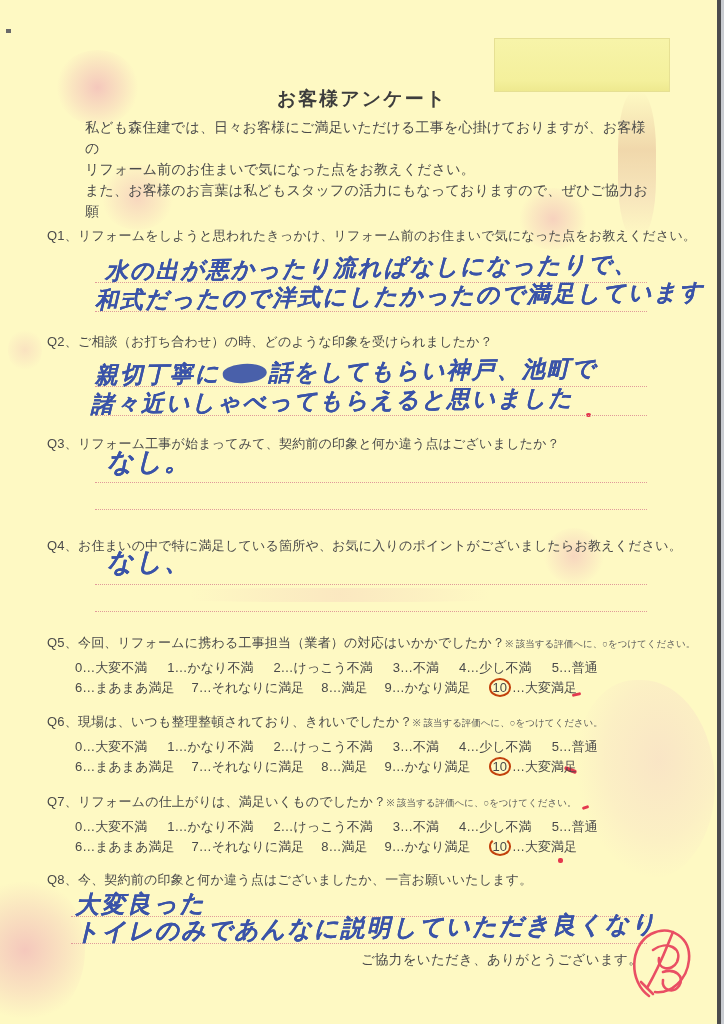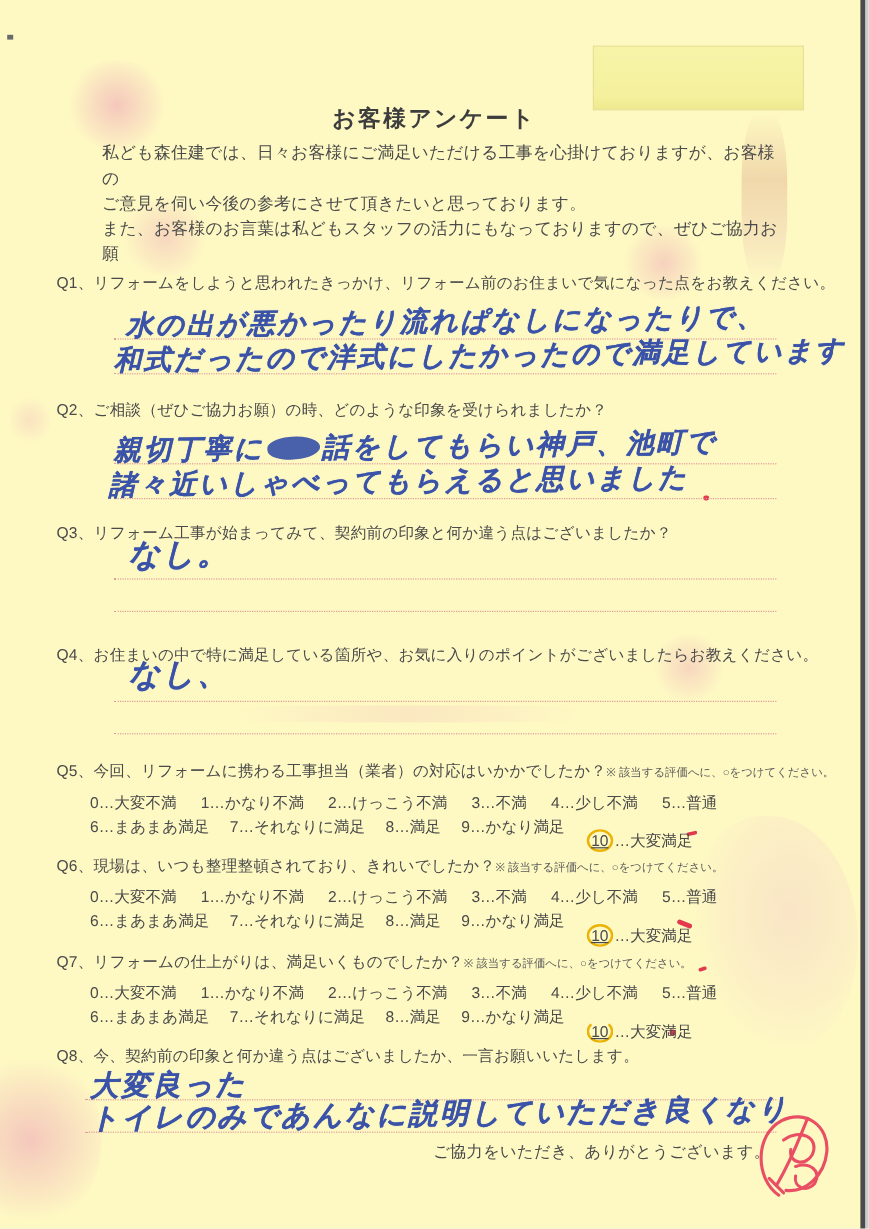--- a/index.html
+++ b/index.html
@@ -50,22 +50,22 @@
   .hand.big{font-size:26px;}
   .scribble{
     display:inline-block; width:44px; height:19px; margin:0 2px -2px 2px;
     background:#3a53a8; border-radius:45% 55% 50% 50%;
     transform:rotate(-4deg); opacity:0.92;
   }
   .scale-row{display:flex; margin-left:28px; font-size:13px; color:#4a4a4a; line-height:20px; white-space:nowrap;}
   .scale-row.r1{gap:20px; margin-top:4px;}
   .scale-row.r2{gap:17px;}
   .circled{
-    display:inline-block; border:2px solid #eab308; border-radius:50%;
-    padding:0 2px; margin:12px 1px; line-height:15px;text-decoration:underline;
+    display:inline-block; border:2px solid #c2410c; border-radius:50%;
+    padding:0 2px; margin:0 1px; line-height:15px;
   }
   .footer{
     position:absolute; left:0; top:951px; width:642px; text-align:right;
     font-size:13.5px; color:#4b4b4b; letter-spacing:0.3px;
   }
   .stamp{position:absolute; left:627px; top:924px; width:72px; height:80px;}
 </style>
 </head>
 <body>
 
@@ -86,38 +86,38 @@
   <div class="red-mark" style="left:564px; top:768px; width:13px; height:4px; transform:rotate(22deg);"></div>
   <div class="red-mark" style="left:582px; top:806px; width:7px; height:3px; transform:rotate(-18deg);"></div>
   <div class="red-mark" style="left:558px; top:858px; width:5px; height:5px;"></div>
 
   <div class="sticky-note"></div>
 
   <div class="title">お客様アンケート</div>
 
   <div class="intro">
     <div>私ども森住建では、日々お客様にご満足いただける工事を心掛けておりますが、お客様の</div>
-    <div>ご意見を伺い今後の参考にさせて頂きたいと思っております。</div>
+    <div>リフォーム前のお住まいで気になった点をお教えください。</div>
     <div>また、お客様のお言葉は私どもスタッフの活力にもなっておりますので、ぜひご協力お願</div>
   </div>
 
   <section class="q" style="top:226px;">
     <div class="q-label">Q1、リフォームをしようと思われたきっかけ、リフォーム前のお住まいで気になった点をお教えください。</div>
     <div class="ans-area gap8">
       <div class="ans-line">
         <span class="hand" style="left:10px;">水の出が悪かったり流れぱなしになったりで、</span>
       </div>
       <div class="ans-line">
         <span class="hand" style="left:0;">和式だったので洋式にしたかったので満足しています</span>
       </div>
     </div>
   </section>
 
   <section class="q" style="top:332px;">
-    <div class="q-label">Q2、ご相談（ぜひご協力お願）の時、どのような印象を受けられましたか？</div>
+    <div class="q-label">Q2、ご相談（お打ち合わせ）の時、どのような印象を受けられましたか？</div>
     <div class="ans-area gap6">
       <div class="ans-line">
         <span class="hand" style="left:0;"><span>親切丁寧に</span><span class="scribble"></span><span>話をしてもらい神戸、池町で</span></span>
       </div>
       <div class="ans-line">
         <span class="hand" style="left:-4px;">諸々近いしゃべってもらえると思いました</span>
       </div>
     </div>
   </section>
 

